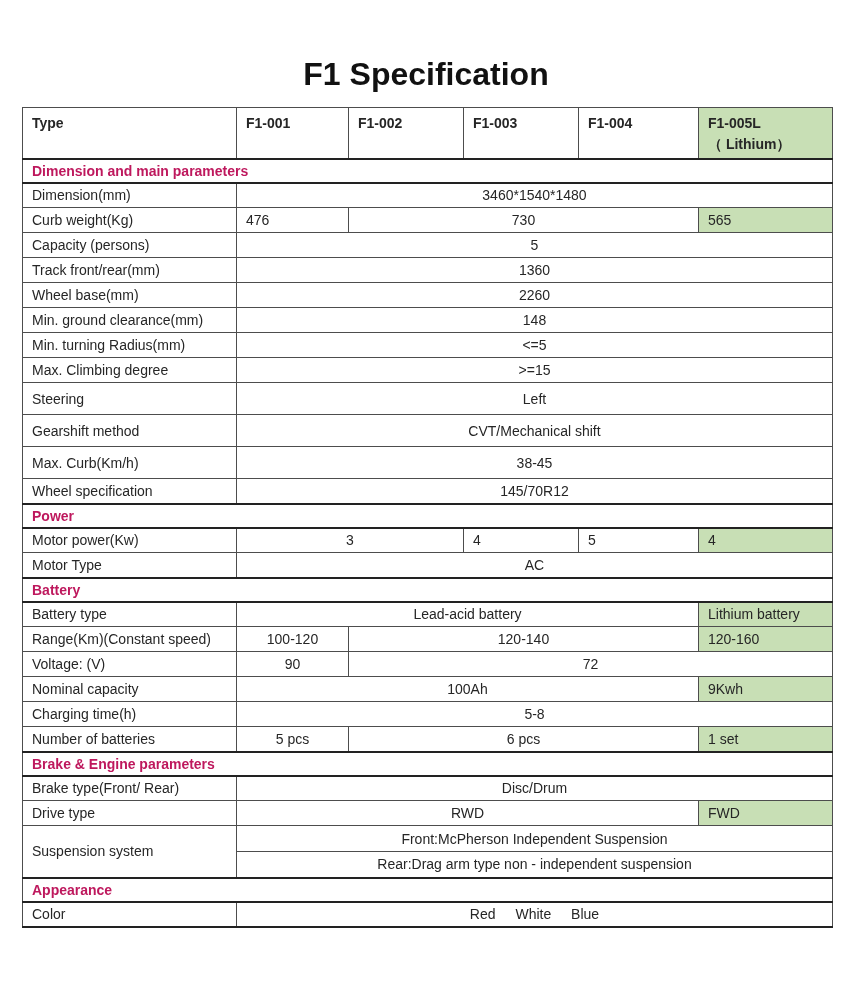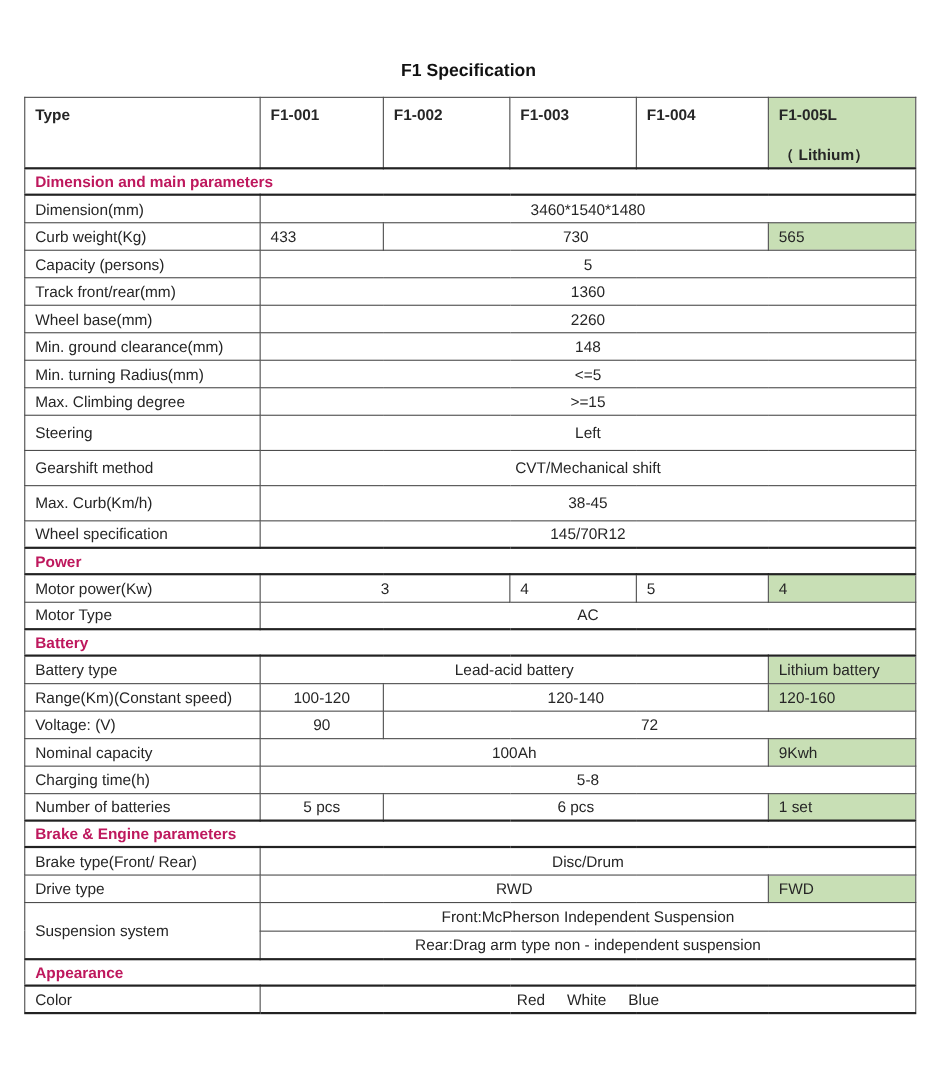--- a/index.html
+++ b/index.html
@@ -12,21 +12,21 @@
     color: #262626;
   }
   .page {
     width: 852px;
     height: 992px;
     overflow: hidden;
   }
   .title {
     padding-top: 56px;
     text-align: center;
-    font-size: 16px;
+    font-size: 32px;
     font-weight: 700;
     color: #111111;
     letter-spacing: 0px;
   }
   table.spec {
     border-collapse: collapse;
     table-layout: fixed;
     width: 810px;
     margin: 14px 0 0 22px;
     border: 1px solid var(--border, #4d4d4d);
@@ -46,21 +46,21 @@
     vertical-align: middle;
     white-space: nowrap;
     overflow: hidden;
   }
   tr.hdr td {
     height: 51px;
     vertical-align: top;
     padding-top: 7px;
     font-weight: bold;
   }
-  tr.hdr .note { margin-top: 20px; }
+  tr.hdr .note { margin-top: 5px; }
   tr.sec td {
     border-top: 2px solid #222222;
     border-bottom: 2px solid #222222;
     font-weight: 700;
     height: 24px;
     color: #be185d;
   }
   tr.tall td { height: 32px; }
   tr.sus td { height: 26px; }
   tr.last td { border-bottom: 2px solid #222222; }
@@ -101,21 +101,21 @@
 
     <tr class="sec">
       <td colspan="6">Dimension and main parameters</td>
     </tr>
     <tr>
       <td class="lbl">Dimension(mm)</td>
       <td class="c" colspan="5">3460*1540*1480</td>
     </tr>
     <tr>
       <td class="lbl">Curb weight(Kg)</td>
-      <td class="l">433</td>
+      <td class="l">476</td>
       <td class="c" colspan="3">730</td>
       <td class="l hl">565</td>
     </tr>
     <tr>
       <td class="lbl">Capacity (persons)</td>
       <td class="c" colspan="5">5</td>
     </tr>
     <tr>
       <td class="lbl">Track front/rear(mm)</td>
       <td class="c" colspan="5">1360</td>

